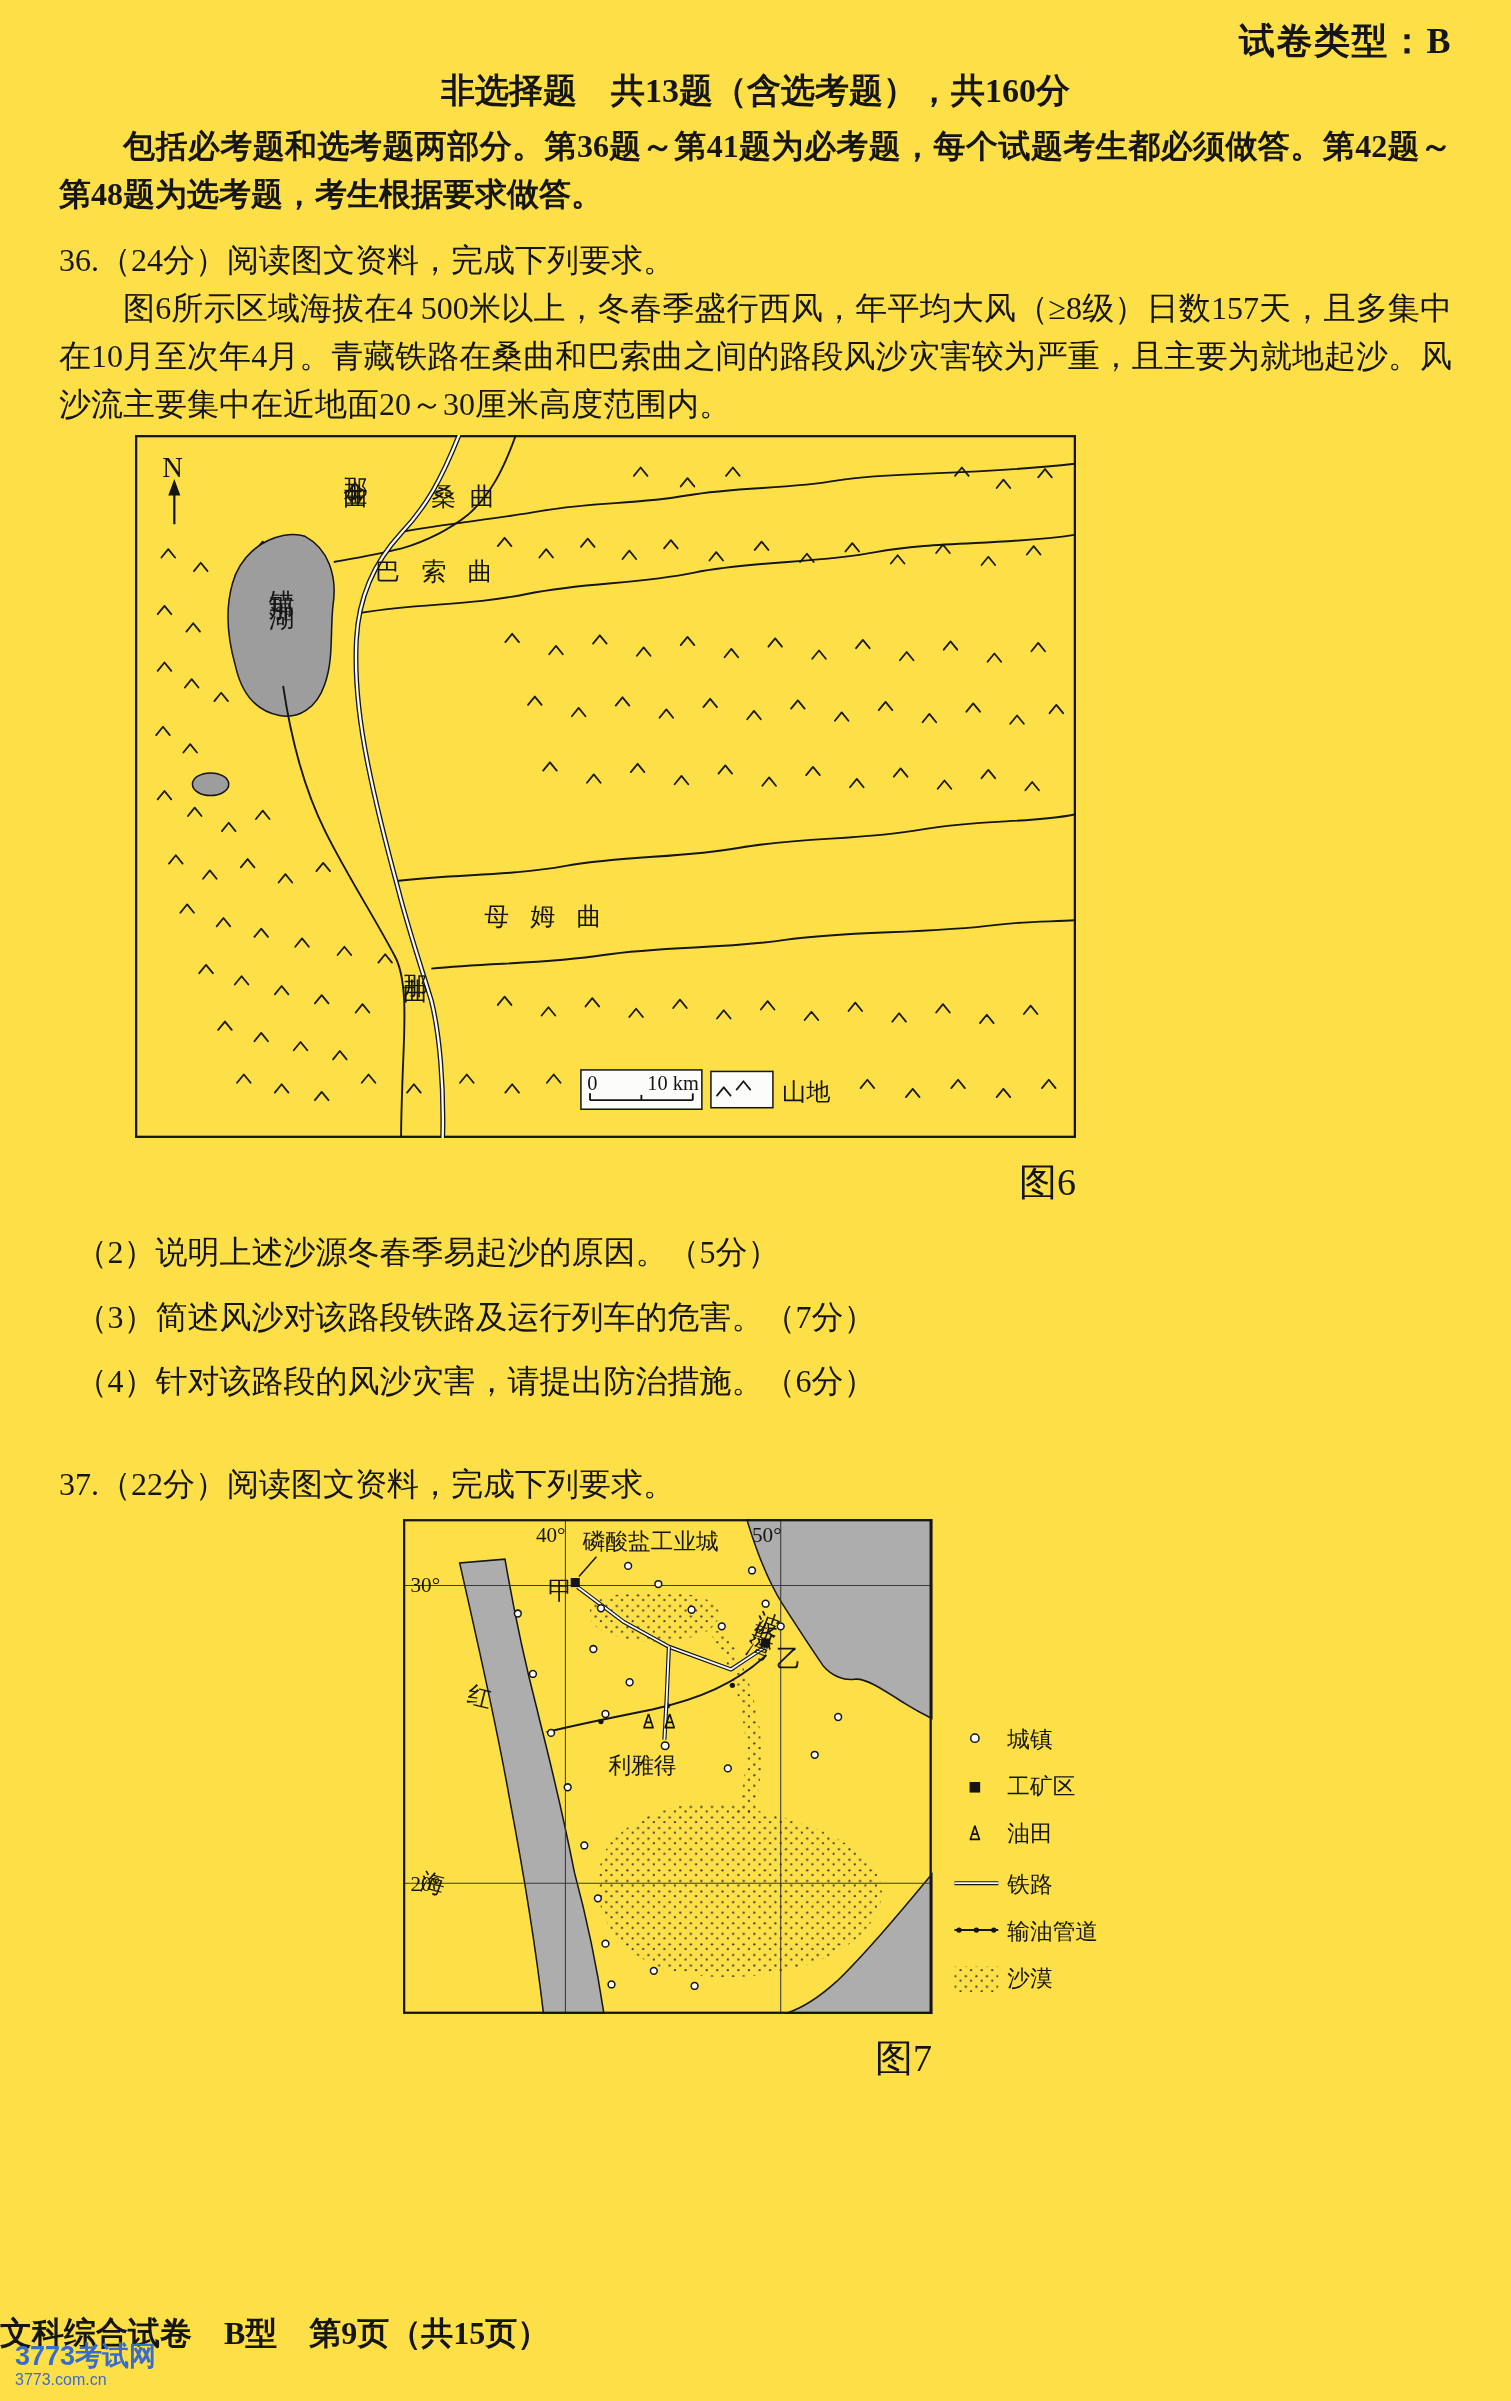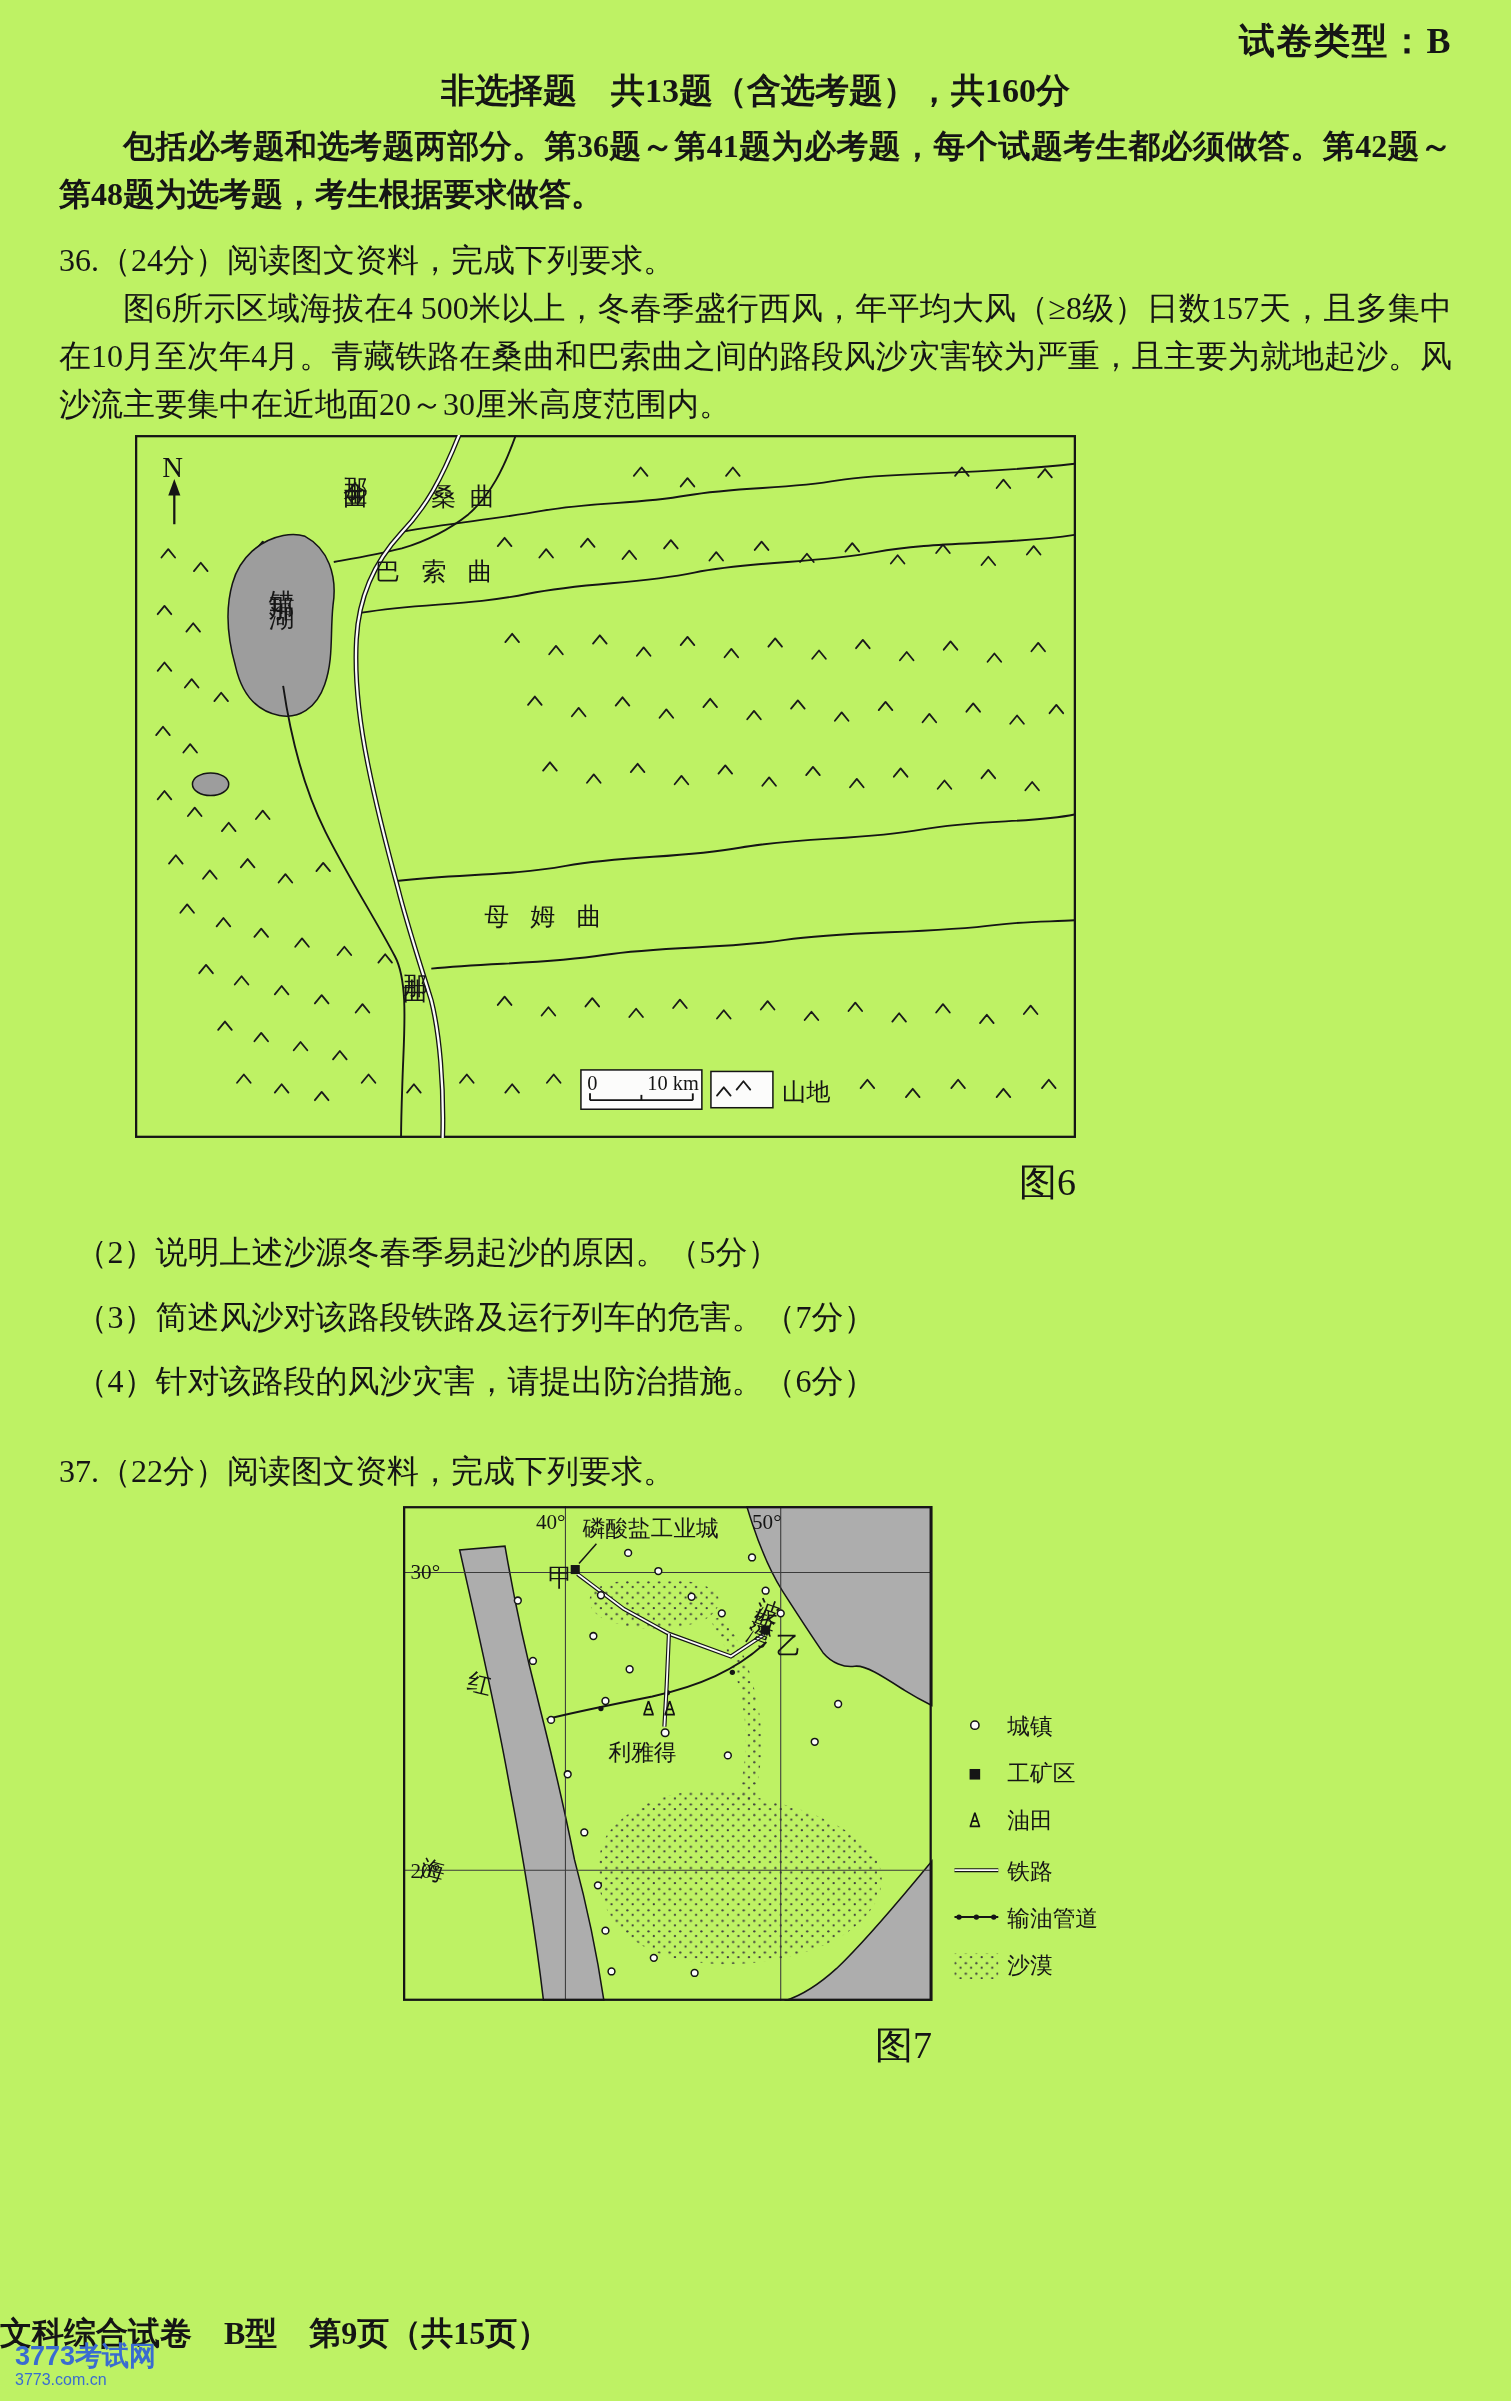--- a/index.html
+++ b/index.html
@@ -1,34 +1,34 @@
 <!DOCTYPE html>
 <html style="font-size:12px"><head>
 <meta charset="utf-8">
 <style>
   * { margin:0; padding:0; box-sizing:border-box; }
   html,body { background:#e9e9e7; }
   .page {
     position:relative; width:1511px; height:2401px; margin:0 auto;
-    background:#bef264; color:#151515; overflow:hidden;
+    background:#fde047; color:#151515; overflow:hidden;
     font-family:"Liberation Serif","DejaVu Serif",serif;
     font-size:32px; line-height:1.5; padding:19.6px 59px 0 59px;
   }
   .exam-type { text-align:right; font-size:36px; font-weight:700; letter-spacing:1.5px; line-height:1.2; }
   .section-title { text-align:center; font-size:34px; font-weight:700; margin-top:2px; }
   .intro-para { font-weight:700; text-indent:2em; text-align:justify; margin-top:6px; }
   .q-head { margin-top:18px; }
   .q-body { text-indent:2em; text-align:justify; }
   .fig6-wrap { width:941px; margin:7.6px 0 0 76px; }
   .fig7-wrap { width:763px; margin:10.6px 0 0 344px; }
   .fig-caption { text-align:right; font-size:38px; margin-top:3px; }
   .fig6-caption { width:941px; margin-left:76px; }
   .fig7-caption { width:529px; margin-left:344px; }
   .subq { margin:16.6px 0 0 16.6px; }
-  .q37-block { margin-top:42px; }
+  .q37-block { margin-top:55px; }
   .page-footer { position:absolute; left:0; right:0; bottom:44px; text-align:left; font-weight:700; font-size:32px; }
   .watermark { position:absolute; left:15px; bottom:12px; color:#3a6cd0; line-height:1.1; }
   .wm-main { font-size:27px; font-weight:700; font-family:"Liberation Sans","DejaVu Sans",sans-serif; }
   .wm-sub  { font-size:16px; font-family:"Liberation Sans","DejaVu Sans",sans-serif; }
   svg text { font-family:"Liberation Serif","DejaVu Serif",serif; fill:#151515; }
   .vt { writing-mode:vertical-rl; text-orientation:upright; }
   .map-border { fill:none; stroke:#151515; stroke-width:3; }
   .river { fill:none; stroke:#151515; stroke-width:2.5; }
   .rail-bed { fill:none; stroke:#151515; stroke-width:6.5; }
   .rail-top { fill:none; stroke:#fcfcfb; stroke-width:3; }

